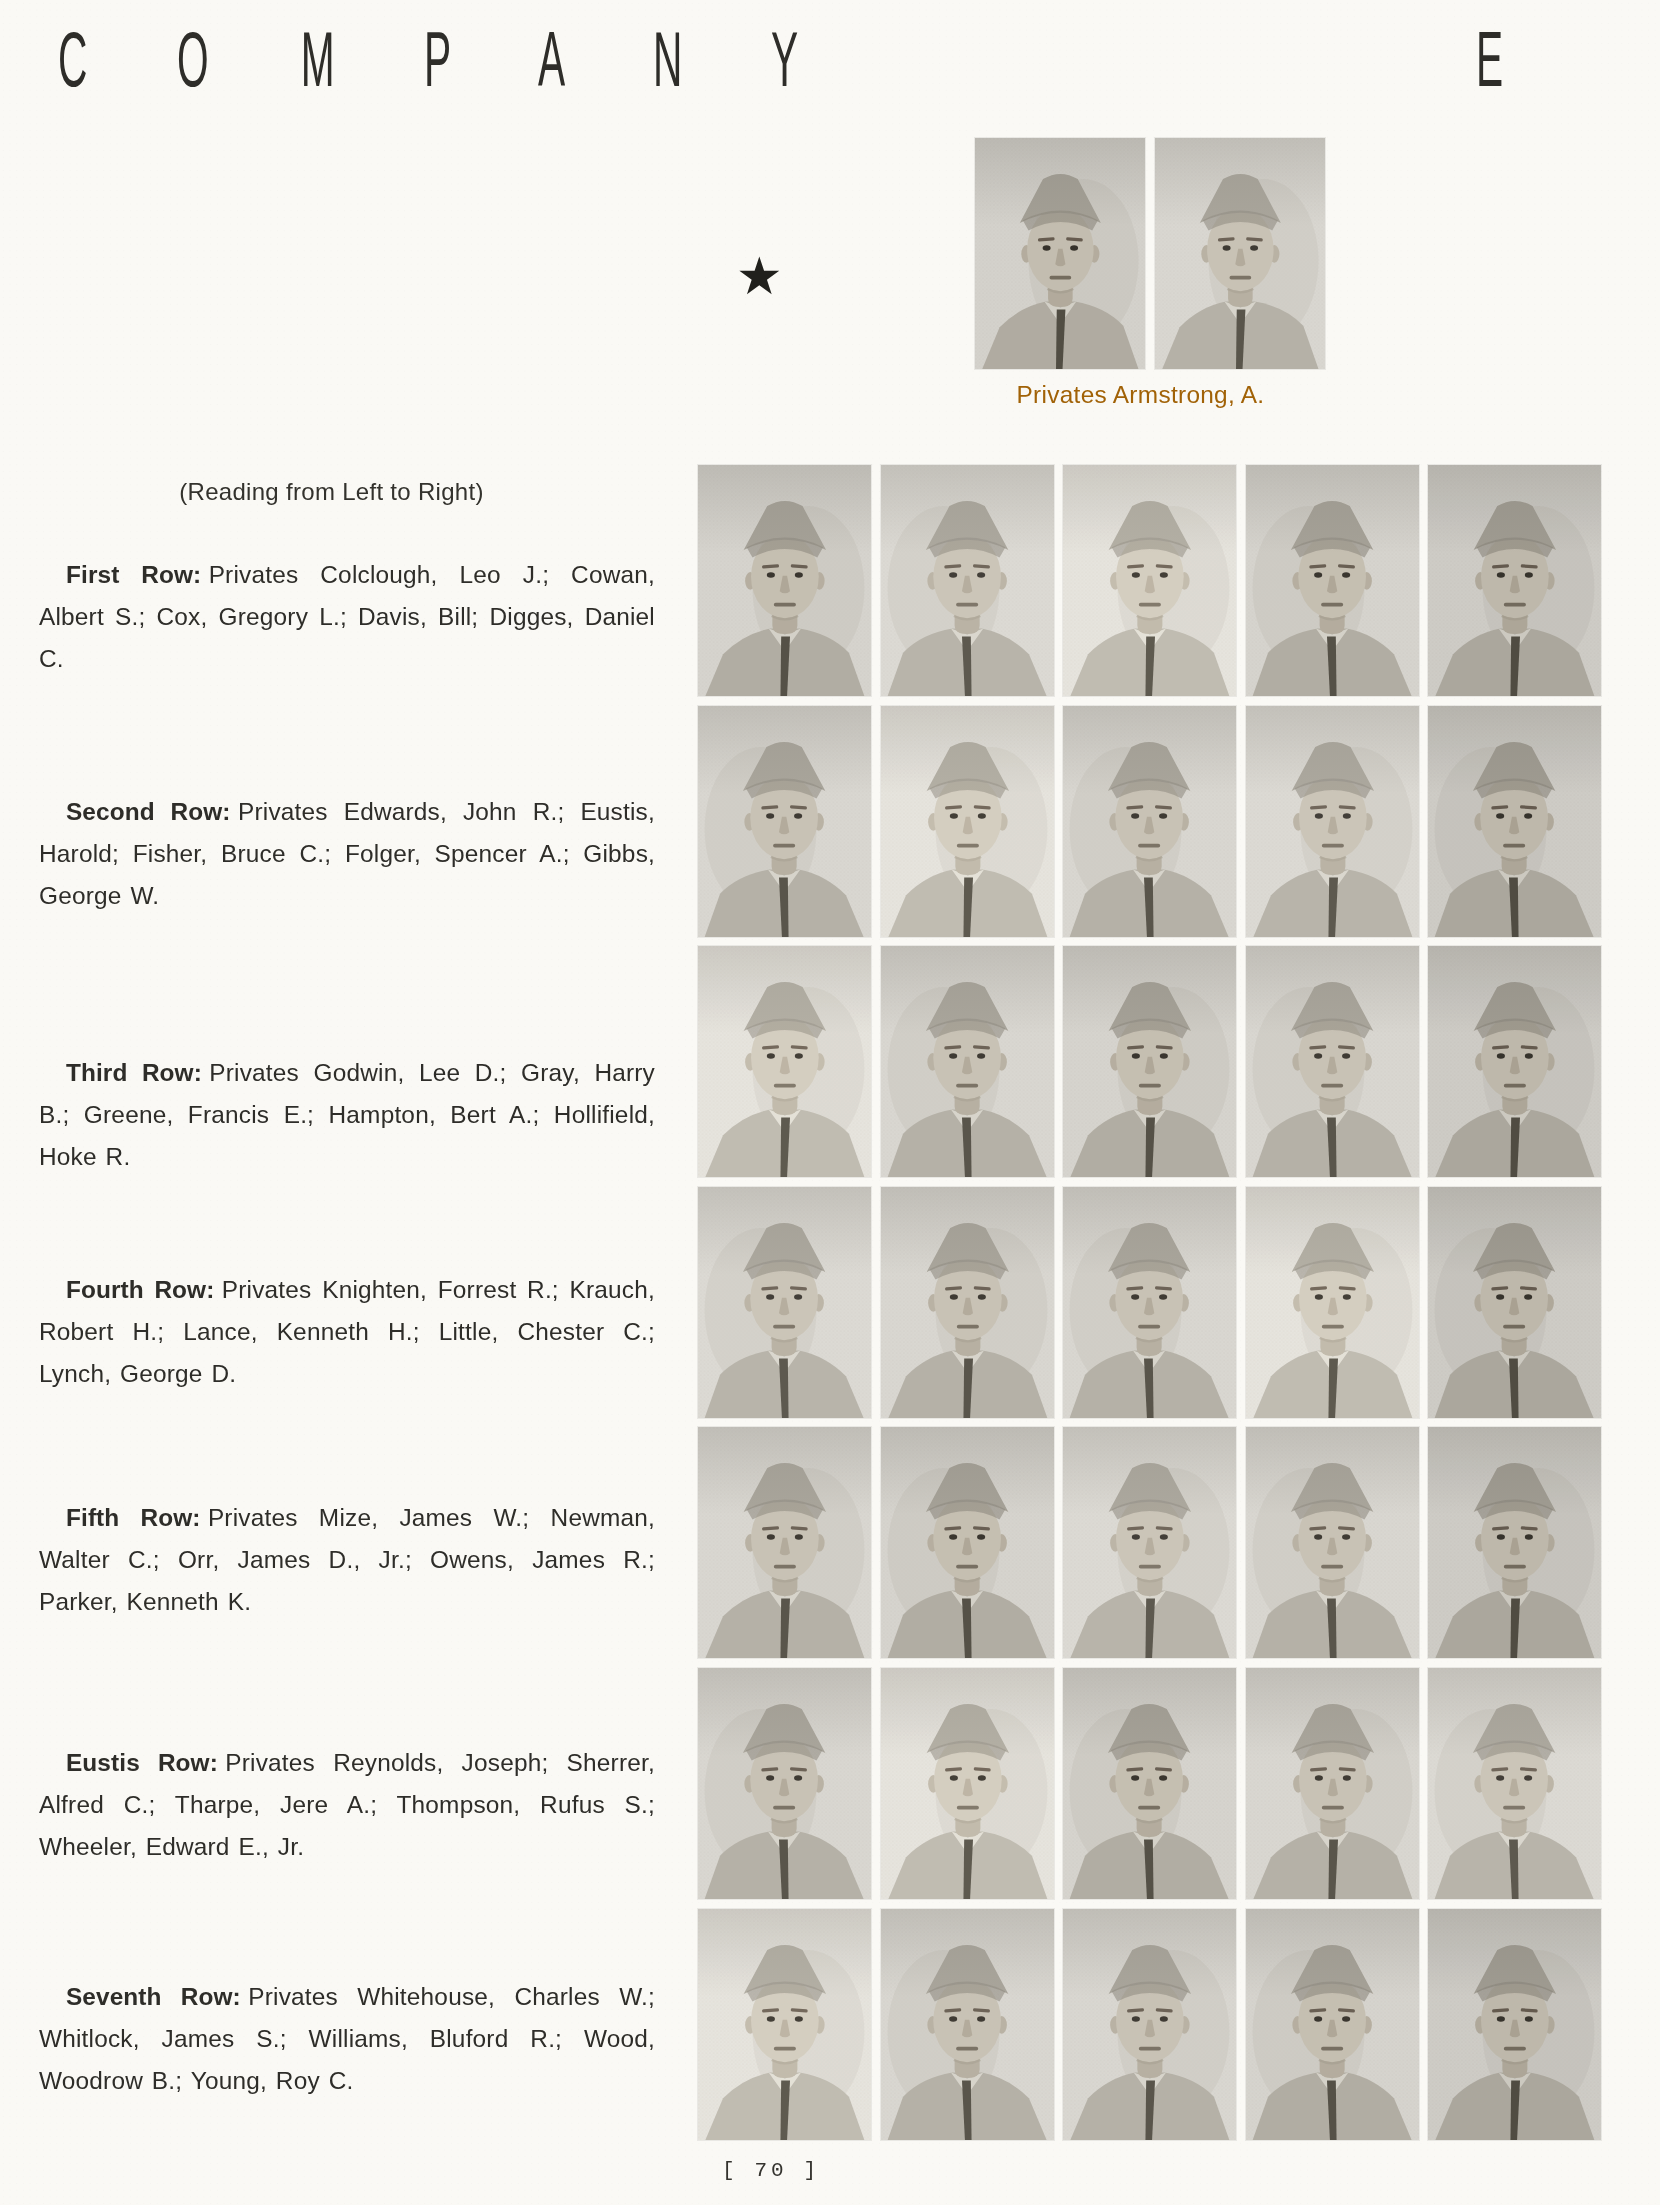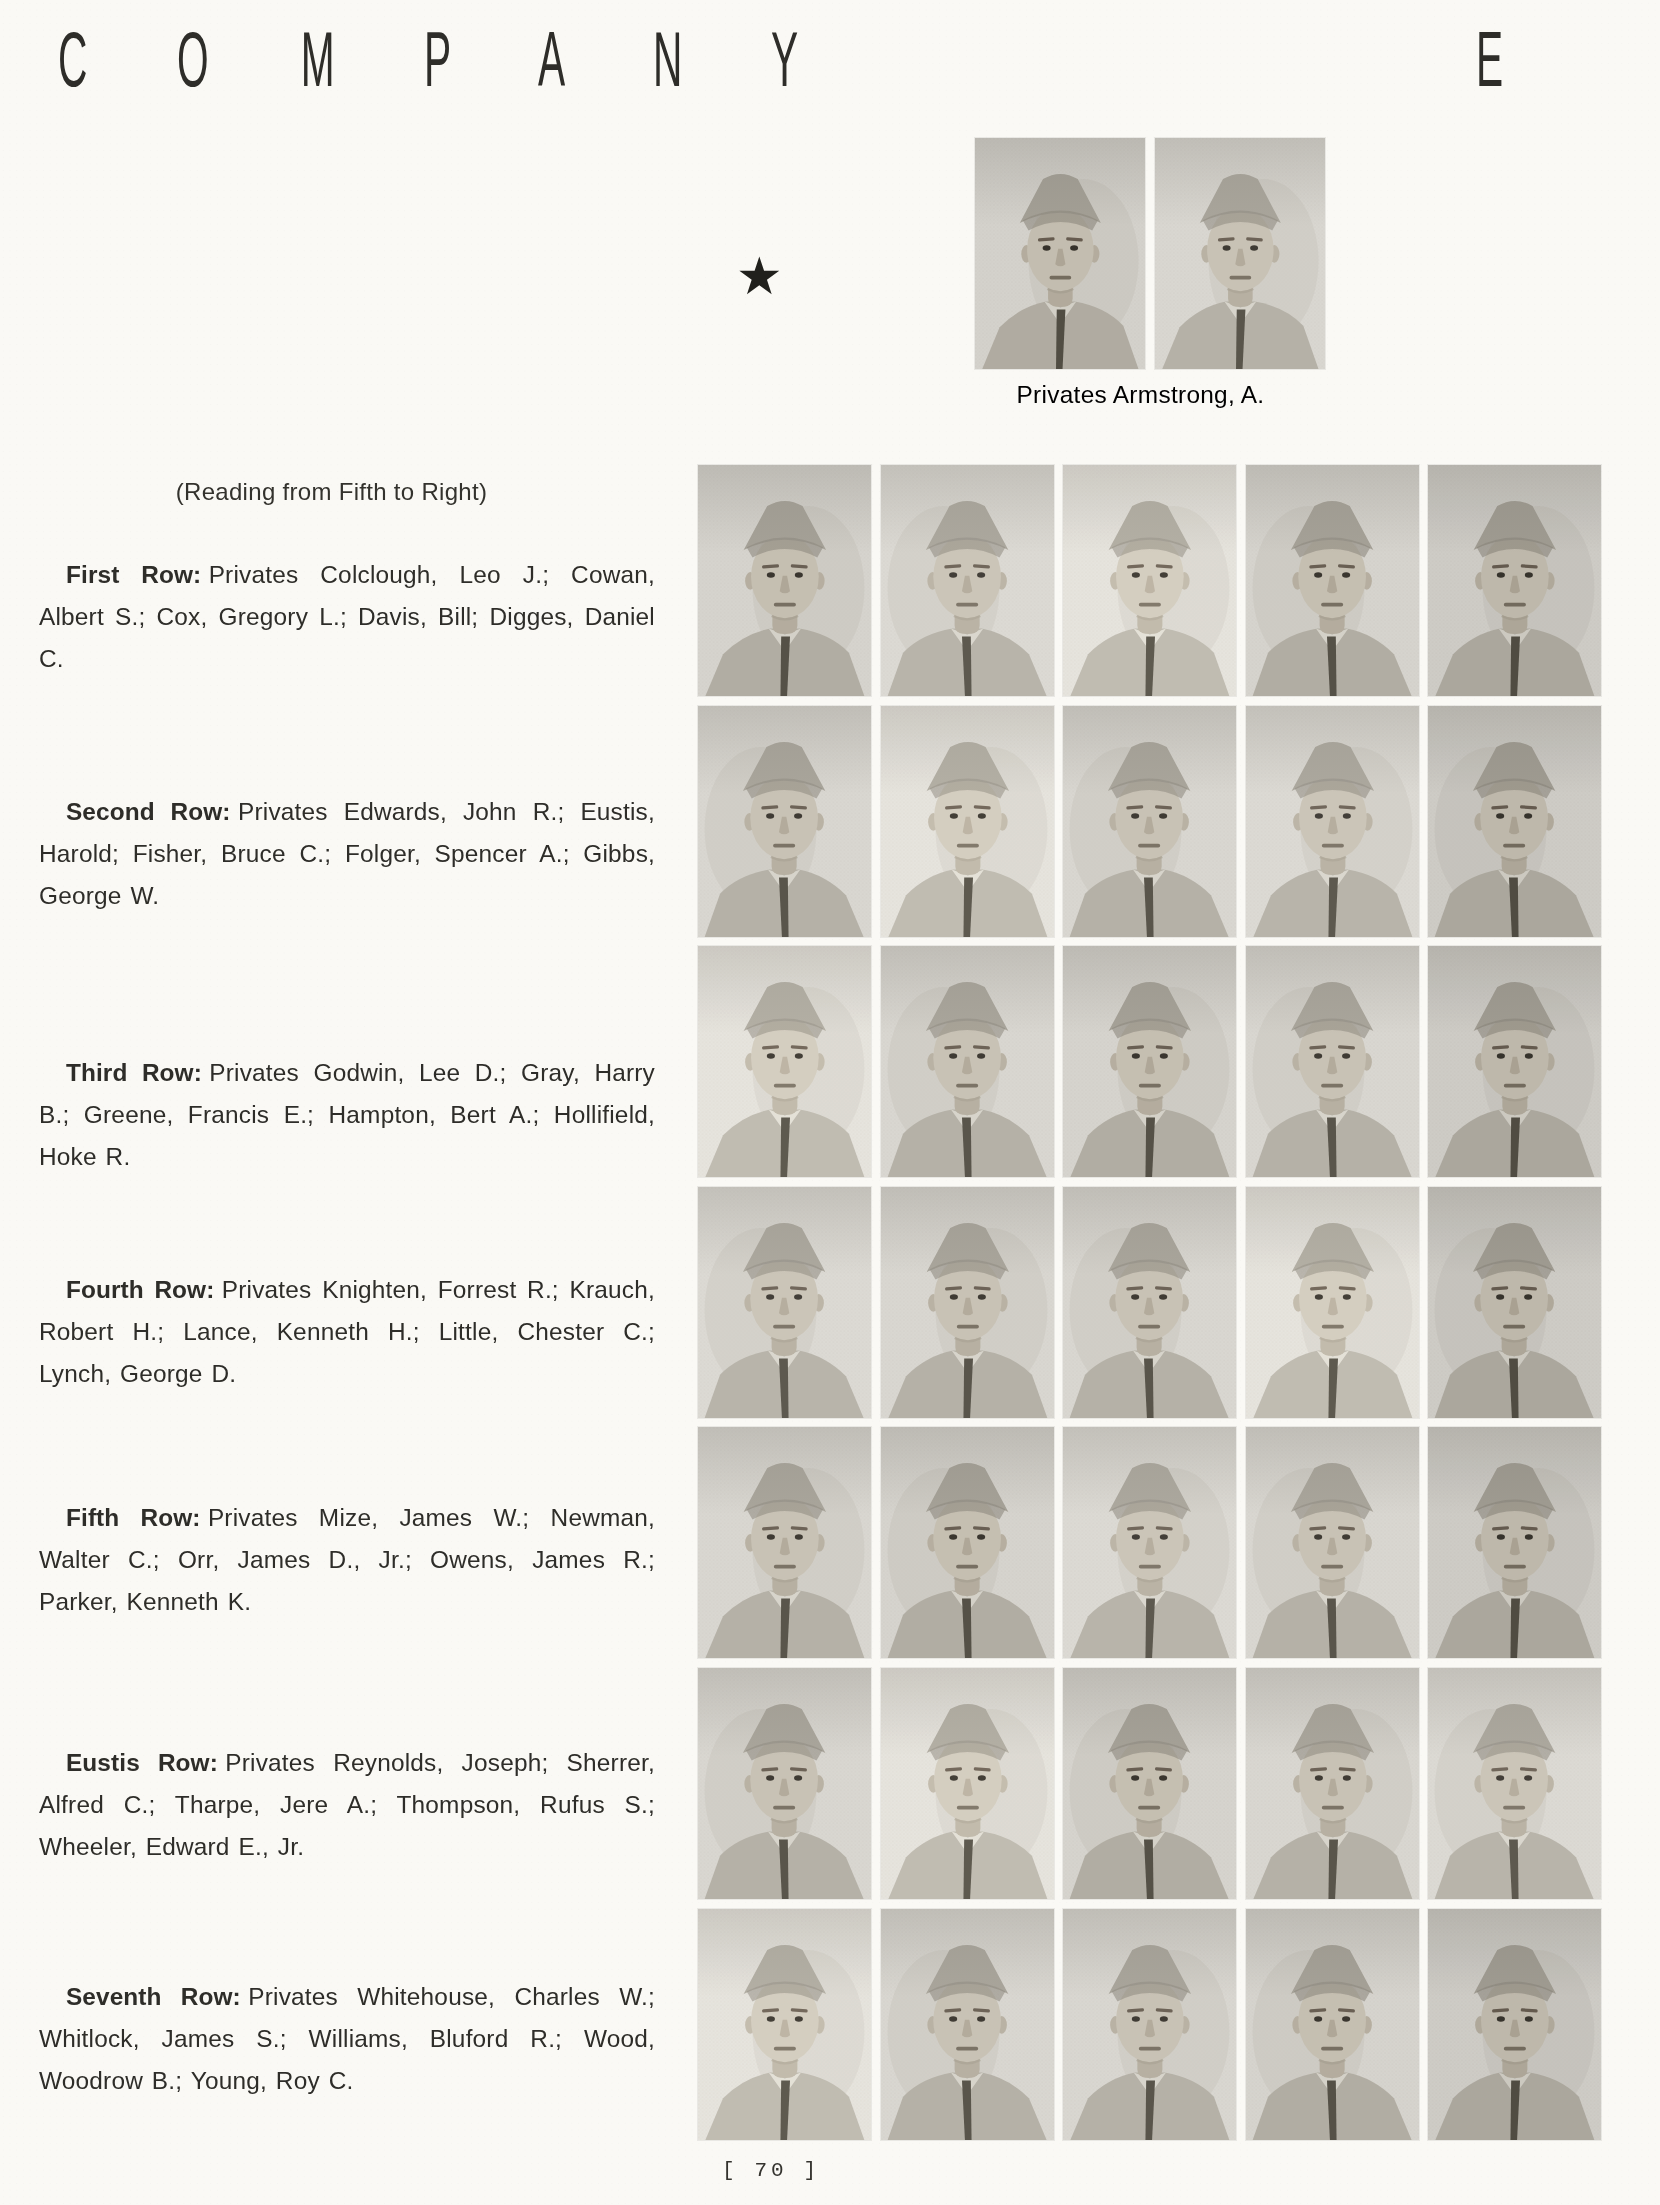--- a/index.html
+++ b/index.html
@@ -42,21 +42,21 @@
   .photo, .cell {
     outline: 0.7px solid rgba(40,38,32,0.08);
     overflow: hidden; background: #d9d7d1;
   }
   .ph { display: block; width: 100%; height: 100%; }
 
   
   .caption {
     position: absolute; left: 911px; top: 378px; width: 459px;
     font-size: 24.4px; line-height: 33px; text-align: center;
-    color: #000000; letter-spacing: 0.3px;
+    color: #a16207; letter-spacing: 0.3px;
   }
   .caption .cap2 { transform: translateX(-19px); }
 
   
   .reading-note {
     position: absolute; left: 39px; top: 478px; width: 585px;
     text-align: center; font-size: 24px; letter-spacing: 0.3px; color: #33322d;
   }
   .roster {
     position: absolute; left: 39px; width: 616px;
@@ -161,21 +161,21 @@
     <svg class="ph" viewBox="0 0 235 315" preserveAspectRatio="none">
         <use href="#portrait"></use>
       </svg>
   </div>
 </div>
 
 <div class="caption">
   <div class="cap1">Privates Armstrong, A.</div>
 </div>
 
-<div class="reading-note">(Reading from Fifth to Right)</div>
+<div class="reading-note">(Reading from Left to Right)</div>
 
 <p class="roster" id="row0">
   <b>First Row:</b><span>Privates Colclough, Leo J.; Cowan, Albert S.; Cox, Gregory L.; Davis, Bill; Digges, Daniel C.</span>
 </p>
 <p class="roster" id="row1">
   <b>Second Row:</b><span>Privates Edwards, John R.; Eustis, Harold; Fisher, Bruce C.; Folger, Spencer A.; Gibbs, George W.</span>
 </p>
 <p class="roster" id="row2">
   <b>Third Row:</b><span>Privates Godwin, Lee D.; Gray, Harry B.; Greene, Francis E.; Hampton, Bert A.; Hollifield, Hoke R.</span>
 </p>

